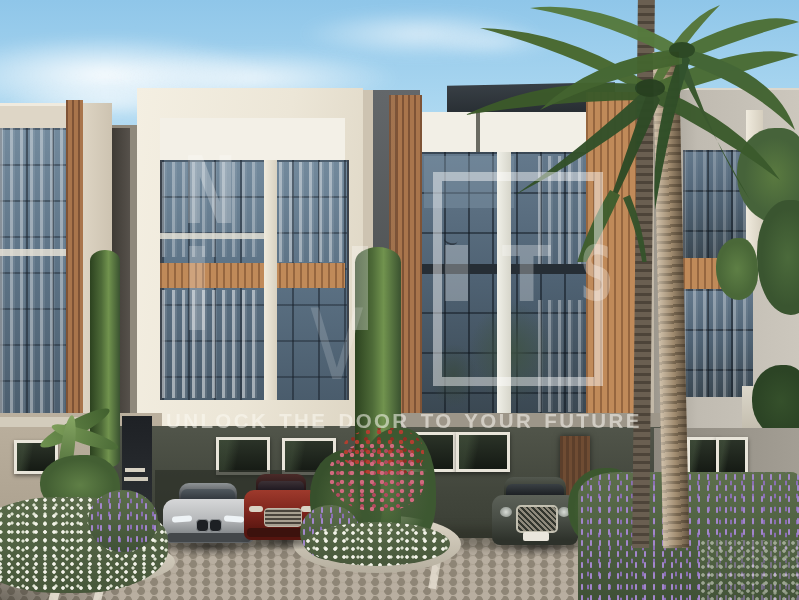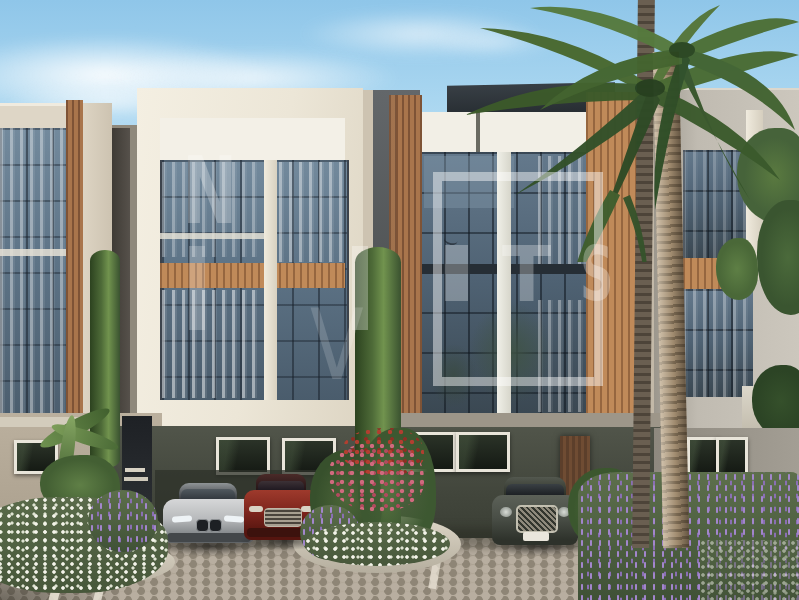--- a/index.html
+++ b/index.html
@@ -292,14 +292,16 @@
 
   <div class="a" style="left:433px;top:172px;width:152px;height:196px;
     border:9px solid rgba(255,255,255,.46);"></div>
   <span class="a wm" style="left:182px;top:146px;font-size:92px;transform:scaleX(.72);opacity:.5;">N</span>
   <div class="a bar" style="left:189px;top:246px;width:16px;height:84px;opacity:.22;"></div>
   <div class="a bar" style="left:352px;top:246px;width:16px;height:84px;opacity:.3;"></div>
   <span class="a wm" style="left:310px;top:296px;font-size:98px;font-weight:normal;transform:scaleX(.8);opacity:.3;">V</span>
   <span class="a wm" style="left:434px;top:237px;font-size:76px;transform:scaleX(1.6);opacity:.55;">I</span>
   <span class="a wm" style="left:502px;top:237px;font-size:76px;transform:scaleX(.95);opacity:.55;">T</span>
   <span class="a wm" style="left:580px;top:237px;font-size:75px;transform:scaleX(.62);opacity:.55;">S</span>
+  <div class="a" style="left:166px;top:409px;width:480px;font-size:20.5px;font-weight:bold;letter-spacing:2.4px;word-spacing:3px;
+    white-space:nowrap;color:rgba(252,250,243,.55);font-family:'Liberation Sans','DejaVu Sans',sans-serif;">UNLOCK THE DOOR TO YOUR FUTURE</div>
 
 </div>
 
 </body></html>

